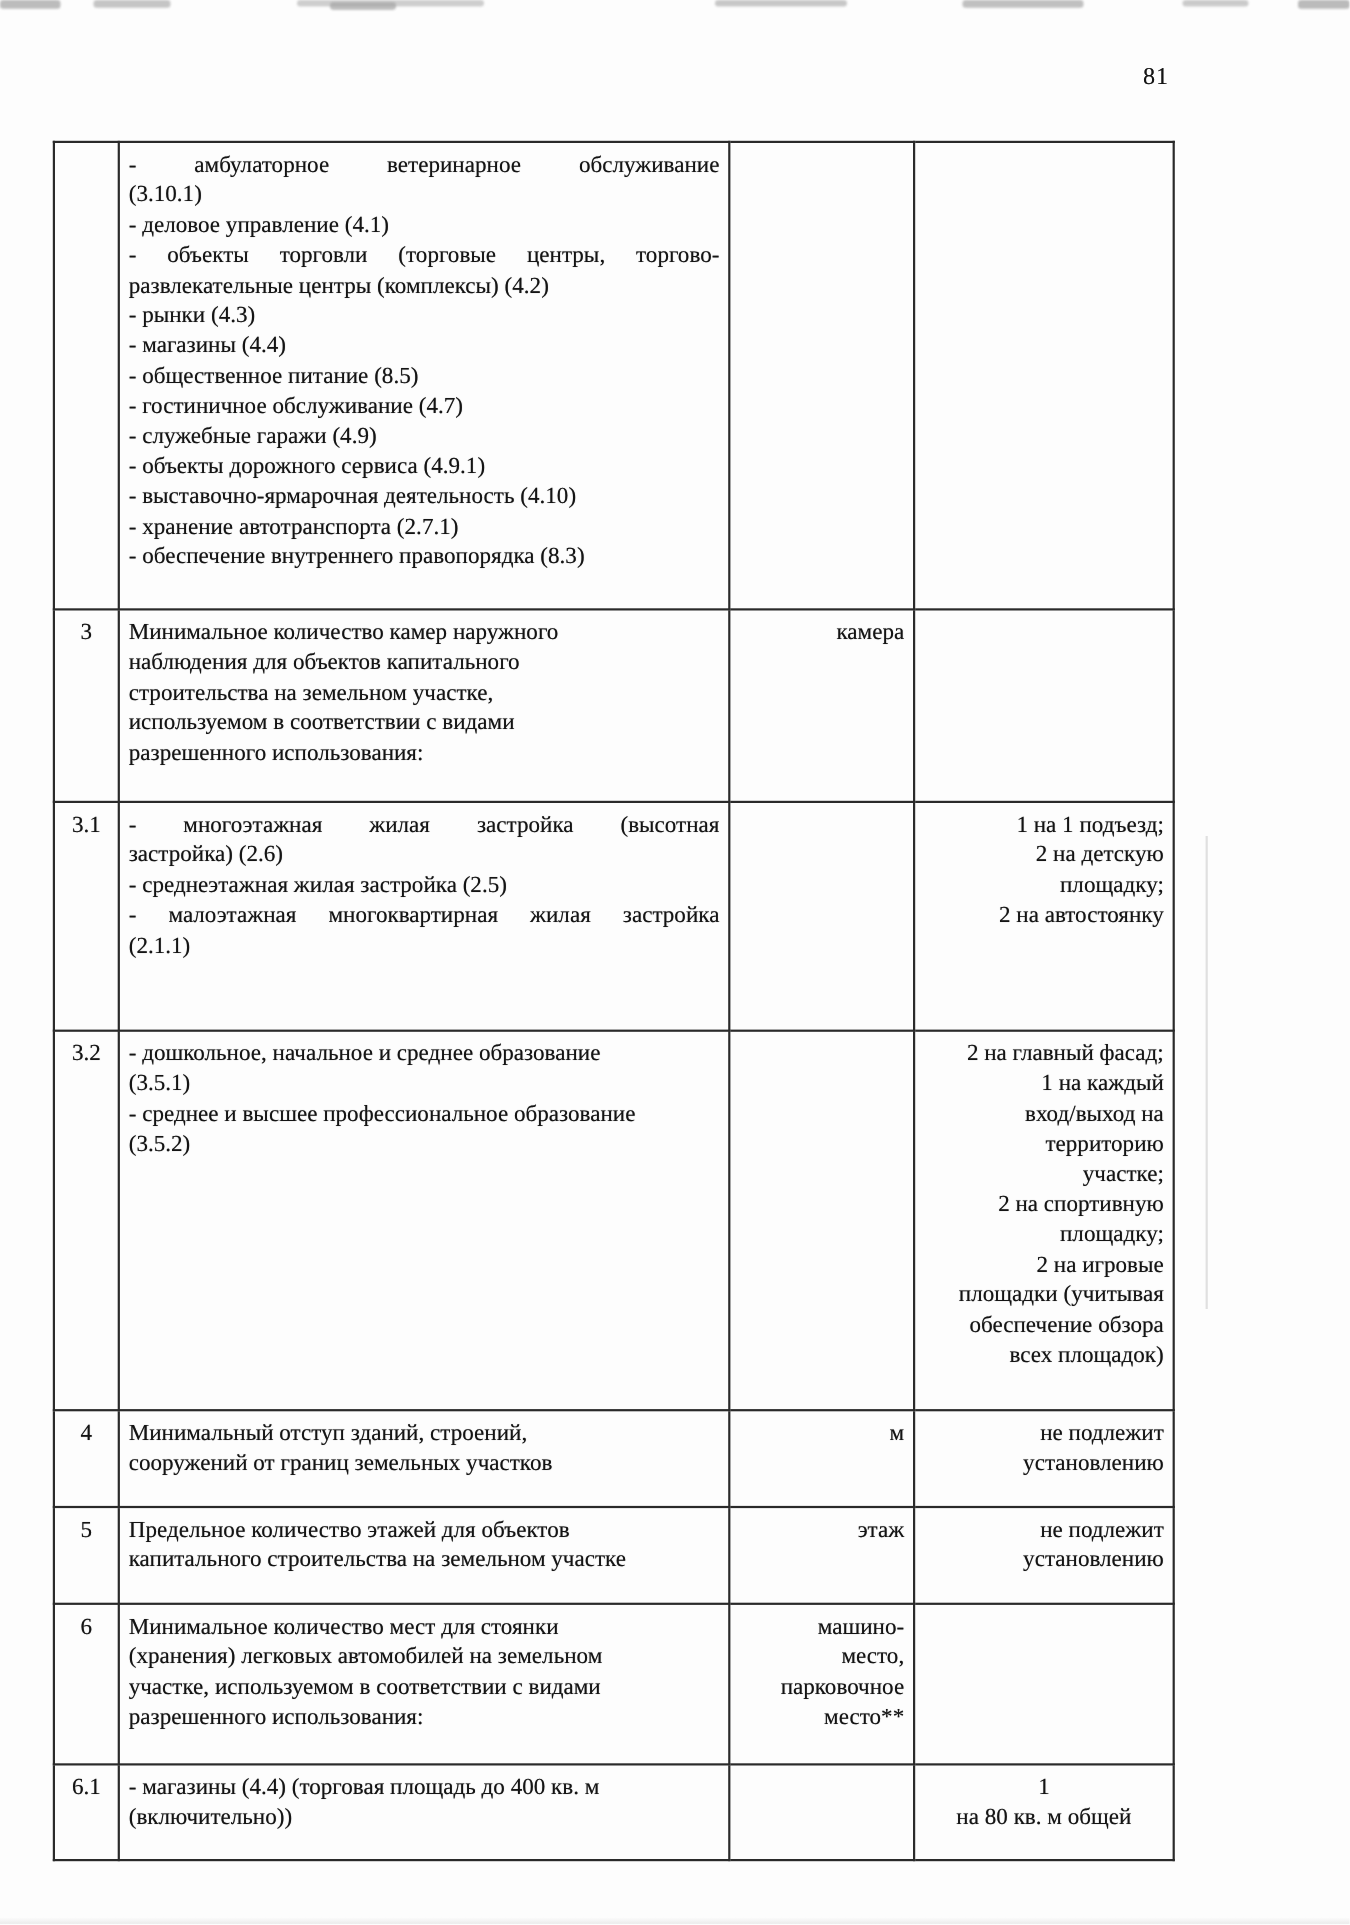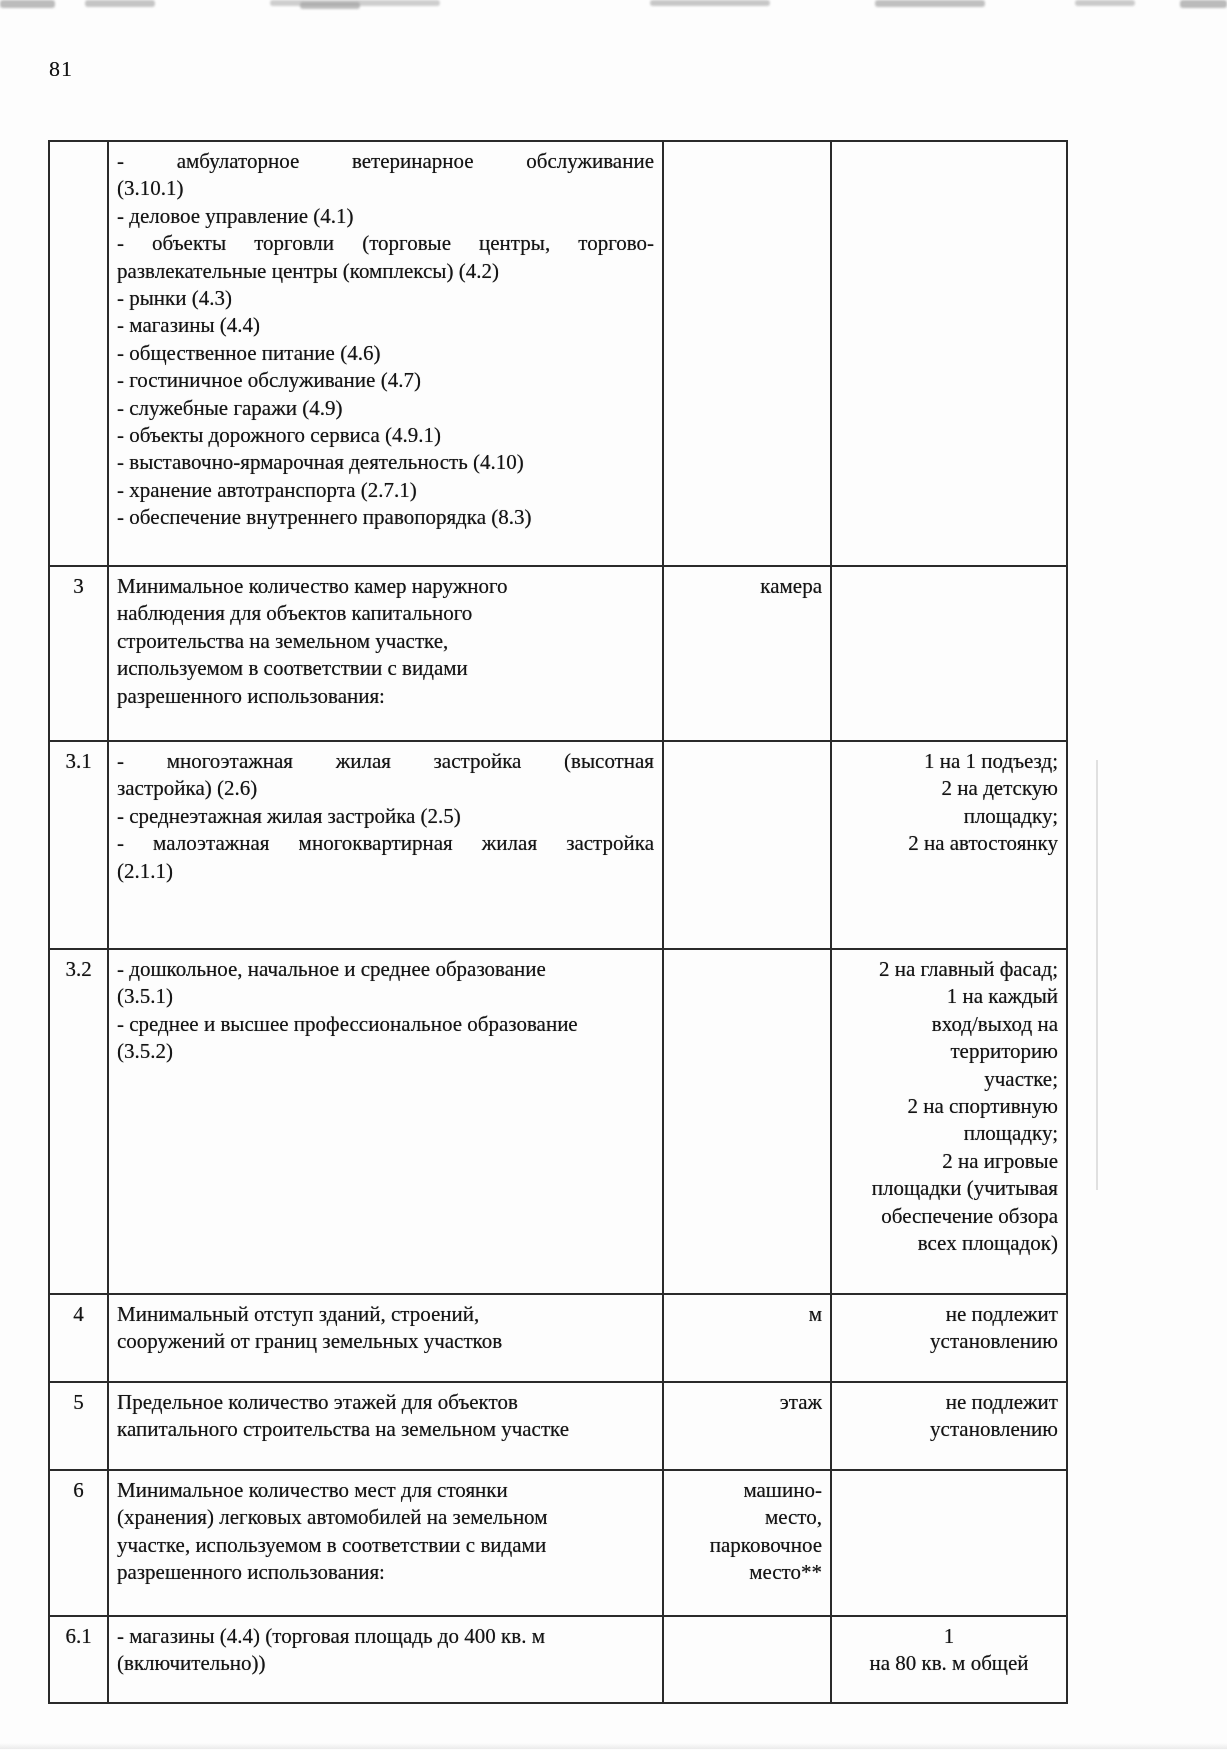--- a/index.html
+++ b/index.html
@@ -8,28 +8,28 @@
     background: #fdfdfd;
     position: relative;
     overflow: hidden;
     font-family: "Liberation Serif", "DejaVu Serif", serif;
     color: #141414;
     -webkit-font-smoothing: antialiased;
   }
   .page-number {
     position: absolute;
     left: 49px; top: 56px; width: 1014px;
-    text-align: left;
+    text-align: right;
     font-size: 22px;
     letter-spacing: 1px;
     text-shadow: 0 0 0.6px rgba(0,0,0,0.55);
   }
   table.doc-table {
     position: absolute;
-    left: 48px; top: 140px;
+    left: 48px; top: 128px;
     width: 1018px;
     border-collapse: collapse;
     table-layout: fixed;
     font-size: 21px;
     line-height: 27.4px;
   }
   .doc-table td {
     border: 2px solid #2a2a2a;
     vertical-align: top;
     padding: 6px 8px 0 8px;
@@ -103,21 +103,21 @@
       <tr class="row-0">
         <td class="num"></td>
         <td class="desc">
           <div class="line j">- амбулаторное ветеринарное обслуживание</div>
           <div class="line">(3.10.1)</div>
           <div class="line">- деловое управление (4.1)</div>
           <div class="line j">- объекты торговли (торговые центры, торгово-</div>
           <div class="line">развлекательные центры (комплексы) (4.2)</div>
           <div class="line">- рынки (4.3)</div>
           <div class="line">- магазины (4.4)</div>
-          <div class="line">- общественное питание (4.6)</div>
+          <div class="line">- общественное питание (8.5)</div>
           <div class="line">- гостиничное обслуживание (4.7)</div>
           <div class="line">- служебные гаражи (4.9)</div>
           <div class="line">- объекты дорожного сервиса (4.9.1)</div>
           <div class="line">- выставочно-ярмарочная деятельность (4.10)</div>
           <div class="line">- хранение автотранспорта (2.7.1)</div>
           <div class="line">- обеспечение внутреннего правопорядка (8.3)</div>
         </td>
         <td class="unit"></td>
         <td class="value left"></td>
       </tr>

